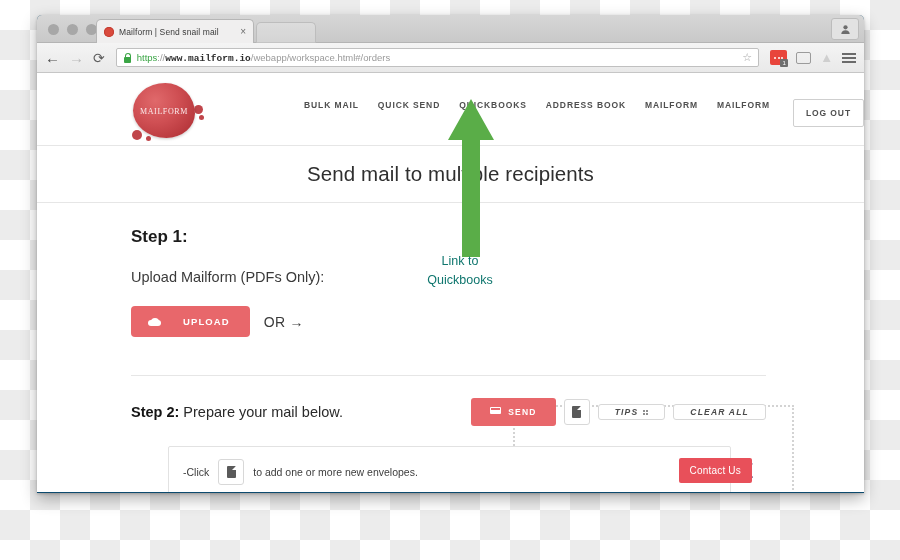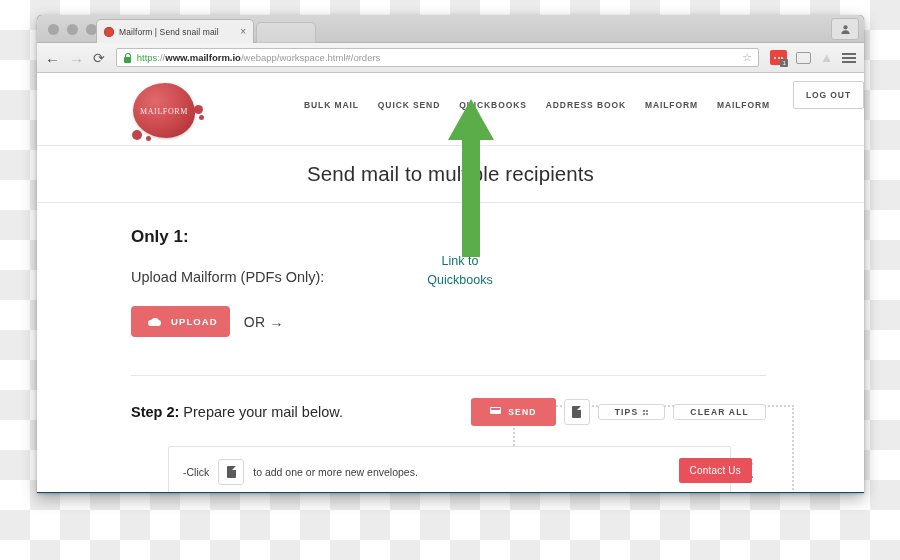--- a/index.html
+++ b/index.html
@@ -111,21 +111,21 @@
     content: ""; position: absolute; left: 1px; bottom: 0;
     width: 7px; height: 6px; background: #3aa545; border-radius: 1px;
   }
   .lock::after {
     content: ""; position: absolute; left: 2.5px; top: 0;
     width: 4px; height: 5px; border: 1.3px solid #3aa545;
     border-bottom: none; border-radius: 3px 3px 0 0;
   }
   .url { font-size: 9.5px; color: #9a9a9a; white-space: nowrap; }
   .url .scheme { color: #3aa545; }
-  .url .host { color: #2b2b2b; font-weight: bold; }
+  .url .host { color: #2b2b2b; font-weight: bold; font-family: Liberation Mono, monospace; }
   .url-star { font-size: 11px; color: #a9a9a9; margin-left: auto; }
   .ext-red {
     width: 17px; height: 15px; background: #e8453c; border-radius: 2px;
     position: relative; flex: 0 0 auto;
     display:flex; align-items:center; justify-content:center; gap:1.5px;
   }
   .ext-red b { display:block; width:2px;height:2px;border-radius:50%;background:#fff; }
   .ext-red .badge {
     position: absolute; right: -1px; bottom: -2px;
     width: 8px; height: 8px; background: #6e6e6e; border-radius: 1px;
@@ -175,21 +175,21 @@
   .nav {
     position: absolute; right: 94px; top: 27px;
     display: flex; align-items: center; gap: 19px;
   }
   .nav a {
     font-size: 8.5px; letter-spacing: 0.9px; font-weight: bold;
     color: #4f4f4f; text-decoration: none; white-space: nowrap;
     cursor: pointer;
   }
   .logout {
-    position: absolute; right: 0; top: 8px;
+    position: absolute; right: 0; top: 26px;
     font-size: 8.5px; letter-spacing: 0.9px; font-weight: bold;
     color: #4f4f4f;
     border: 1px solid #cfcfcf; border-radius: 2px;
     padding: 8px 12px; background: #fff; cursor: pointer;
   }
 
   .hero {
     height: 57px;
     border-bottom: 1px solid #e6e6e6;
     display: flex; align-items: center; justify-content: center;
@@ -202,24 +202,24 @@
   .body-area { position: relative; padding: 26px 0 0 0; }
   .step1-left {
     position: absolute; left: 94px; top: 24px; width: 290px;
   }
   .step-title {
     font-size: 17px; font-weight: bold; color: #1c1c1c; margin: 0 0 22px 0;
   }
   .upload-label { font-size: 14.5px; color: #3a3a3a; margin-bottom: 21px; }
   .upload-row { display: flex; align-items: center; gap: 14px; }
   .btn-upload {
-    display: inline-flex; align-items: center; gap: 10px;
+    display: inline-flex; align-items: center; gap: 22px;
     background: #e8676b; color: #ffffff;
     border: none; border-radius: 4px;
-    padding: 10px 12px 10px 17px;
+    padding: 10px 20px 10px 17px;
     font-size: 9.5px; font-weight: bold; letter-spacing: 1.1px;
     cursor: pointer;
   }
   .cloud {
     position: relative; width: 13px; height: 8px; flex: 0 0 auto;
   }
   .cloud::before {
     content:""; position:absolute; left:0; bottom:0;
     width:13px; height:6px; background:#fff; border-radius: 5px;
   }
@@ -266,21 +266,21 @@
   .env::after {
     content:""; position:absolute; left:1px; top:1px;
     width:9px; height:4px;
     border-top: 2.5px solid #e8676b;
     transform: skewY(0deg);
   }
   .btn-plain {
     background: #fff; border: 1px solid #d8d8d8; border-radius: 3px;
     color: #4a4a4a; font-size: 8.5px; font-weight: bold; letter-spacing: 1.2px;
     padding: 2px 16px; cursor: pointer;
-    display:inline-flex; align-items:center; gap:5px;
+    display:inline-flex; align-items:center; gap:5px;font-style:italic;
   }
   .btn-icon {
     background: #fff; border: 1px solid #d8d8d8; border-radius: 3px;
     width: 26px; height: 26px; cursor: pointer;
     display: flex; align-items: center; justify-content: center;
   }
   .pageicon {
     width: 9px; height: 12px; background: #5a5a5a; border-radius: 1px;
     position: relative;
   }
@@ -394,21 +394,21 @@
       <div class="logout">LOG OUT</div>
     </div>
 
     <div class="hero">
       <h1>Send mail to multiple recipients</h1>
     </div>
 
     <div class="body-area">
 
       <div class="step1-left">
-        <div class="step-title">Only 1:</div>
+        <div class="step-title">Step 1:</div>
         <div class="upload-label">Upload Mailform (PDFs Only):</div>
         <div class="upload-row">
           <button class="btn-upload">
             <span class="cloud"></span>
             <span>UPLOAD</span>
           </button>
           <span class="or-text">OR →</span>
         </div>
       </div>
 

